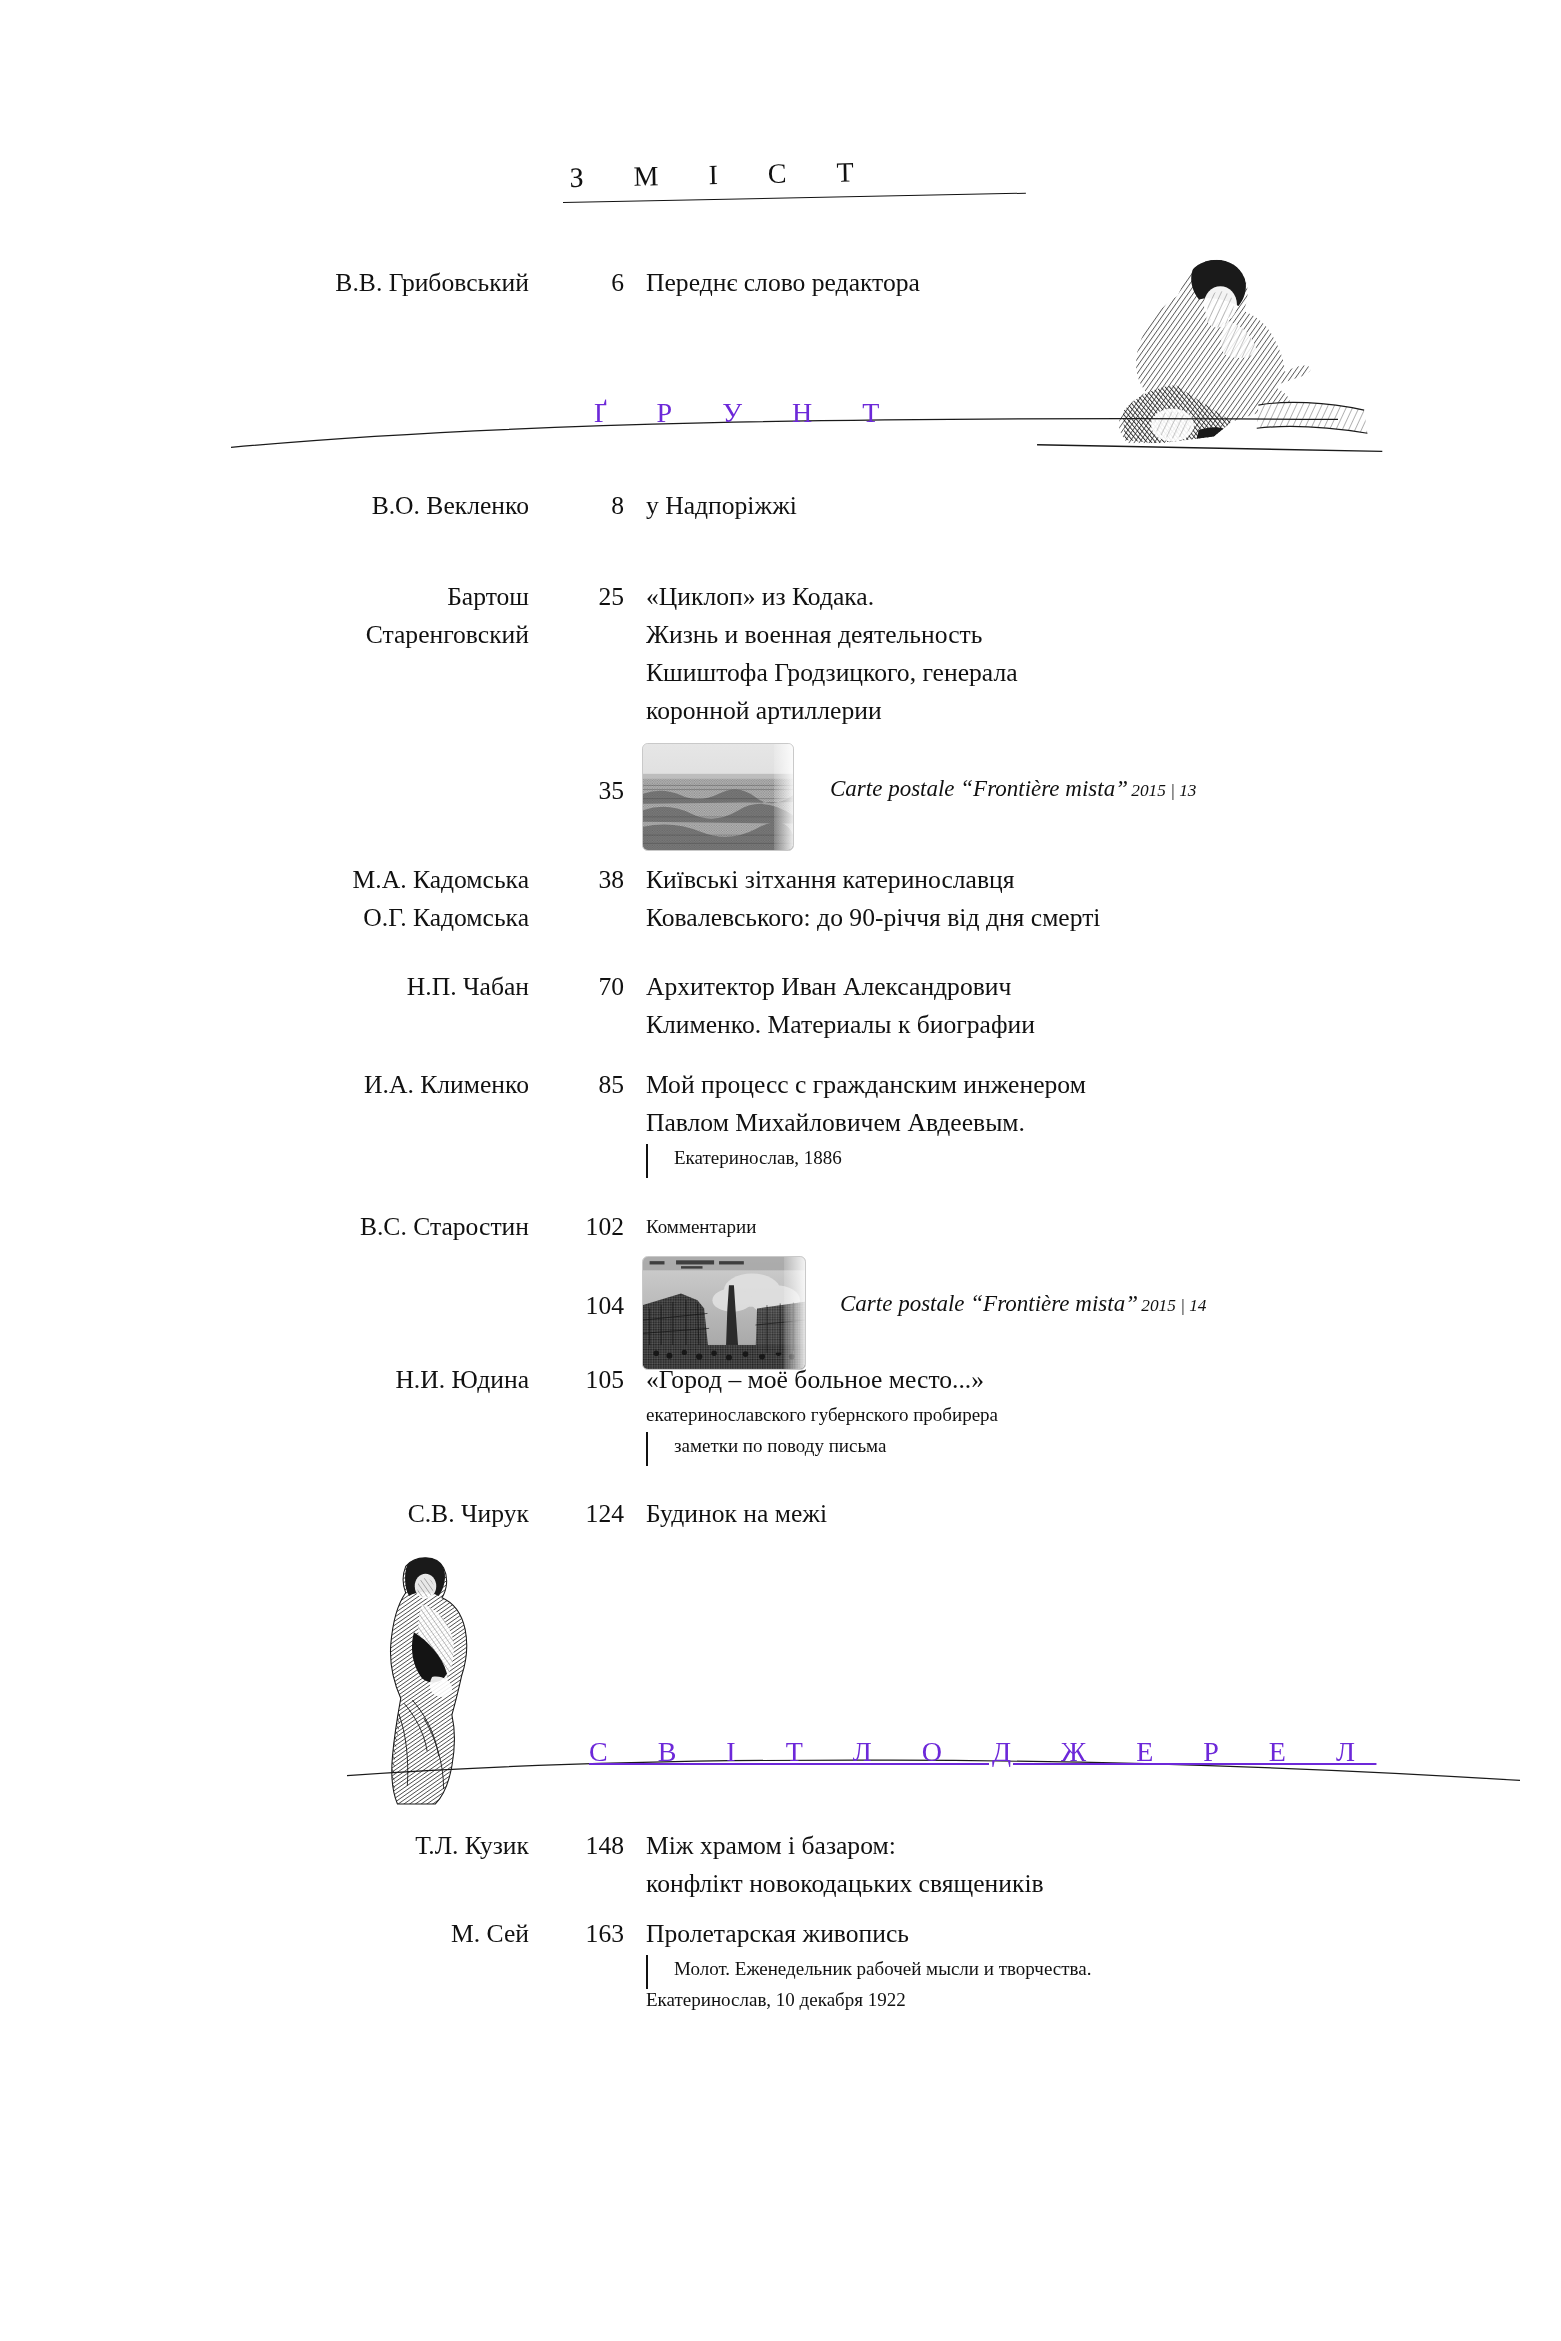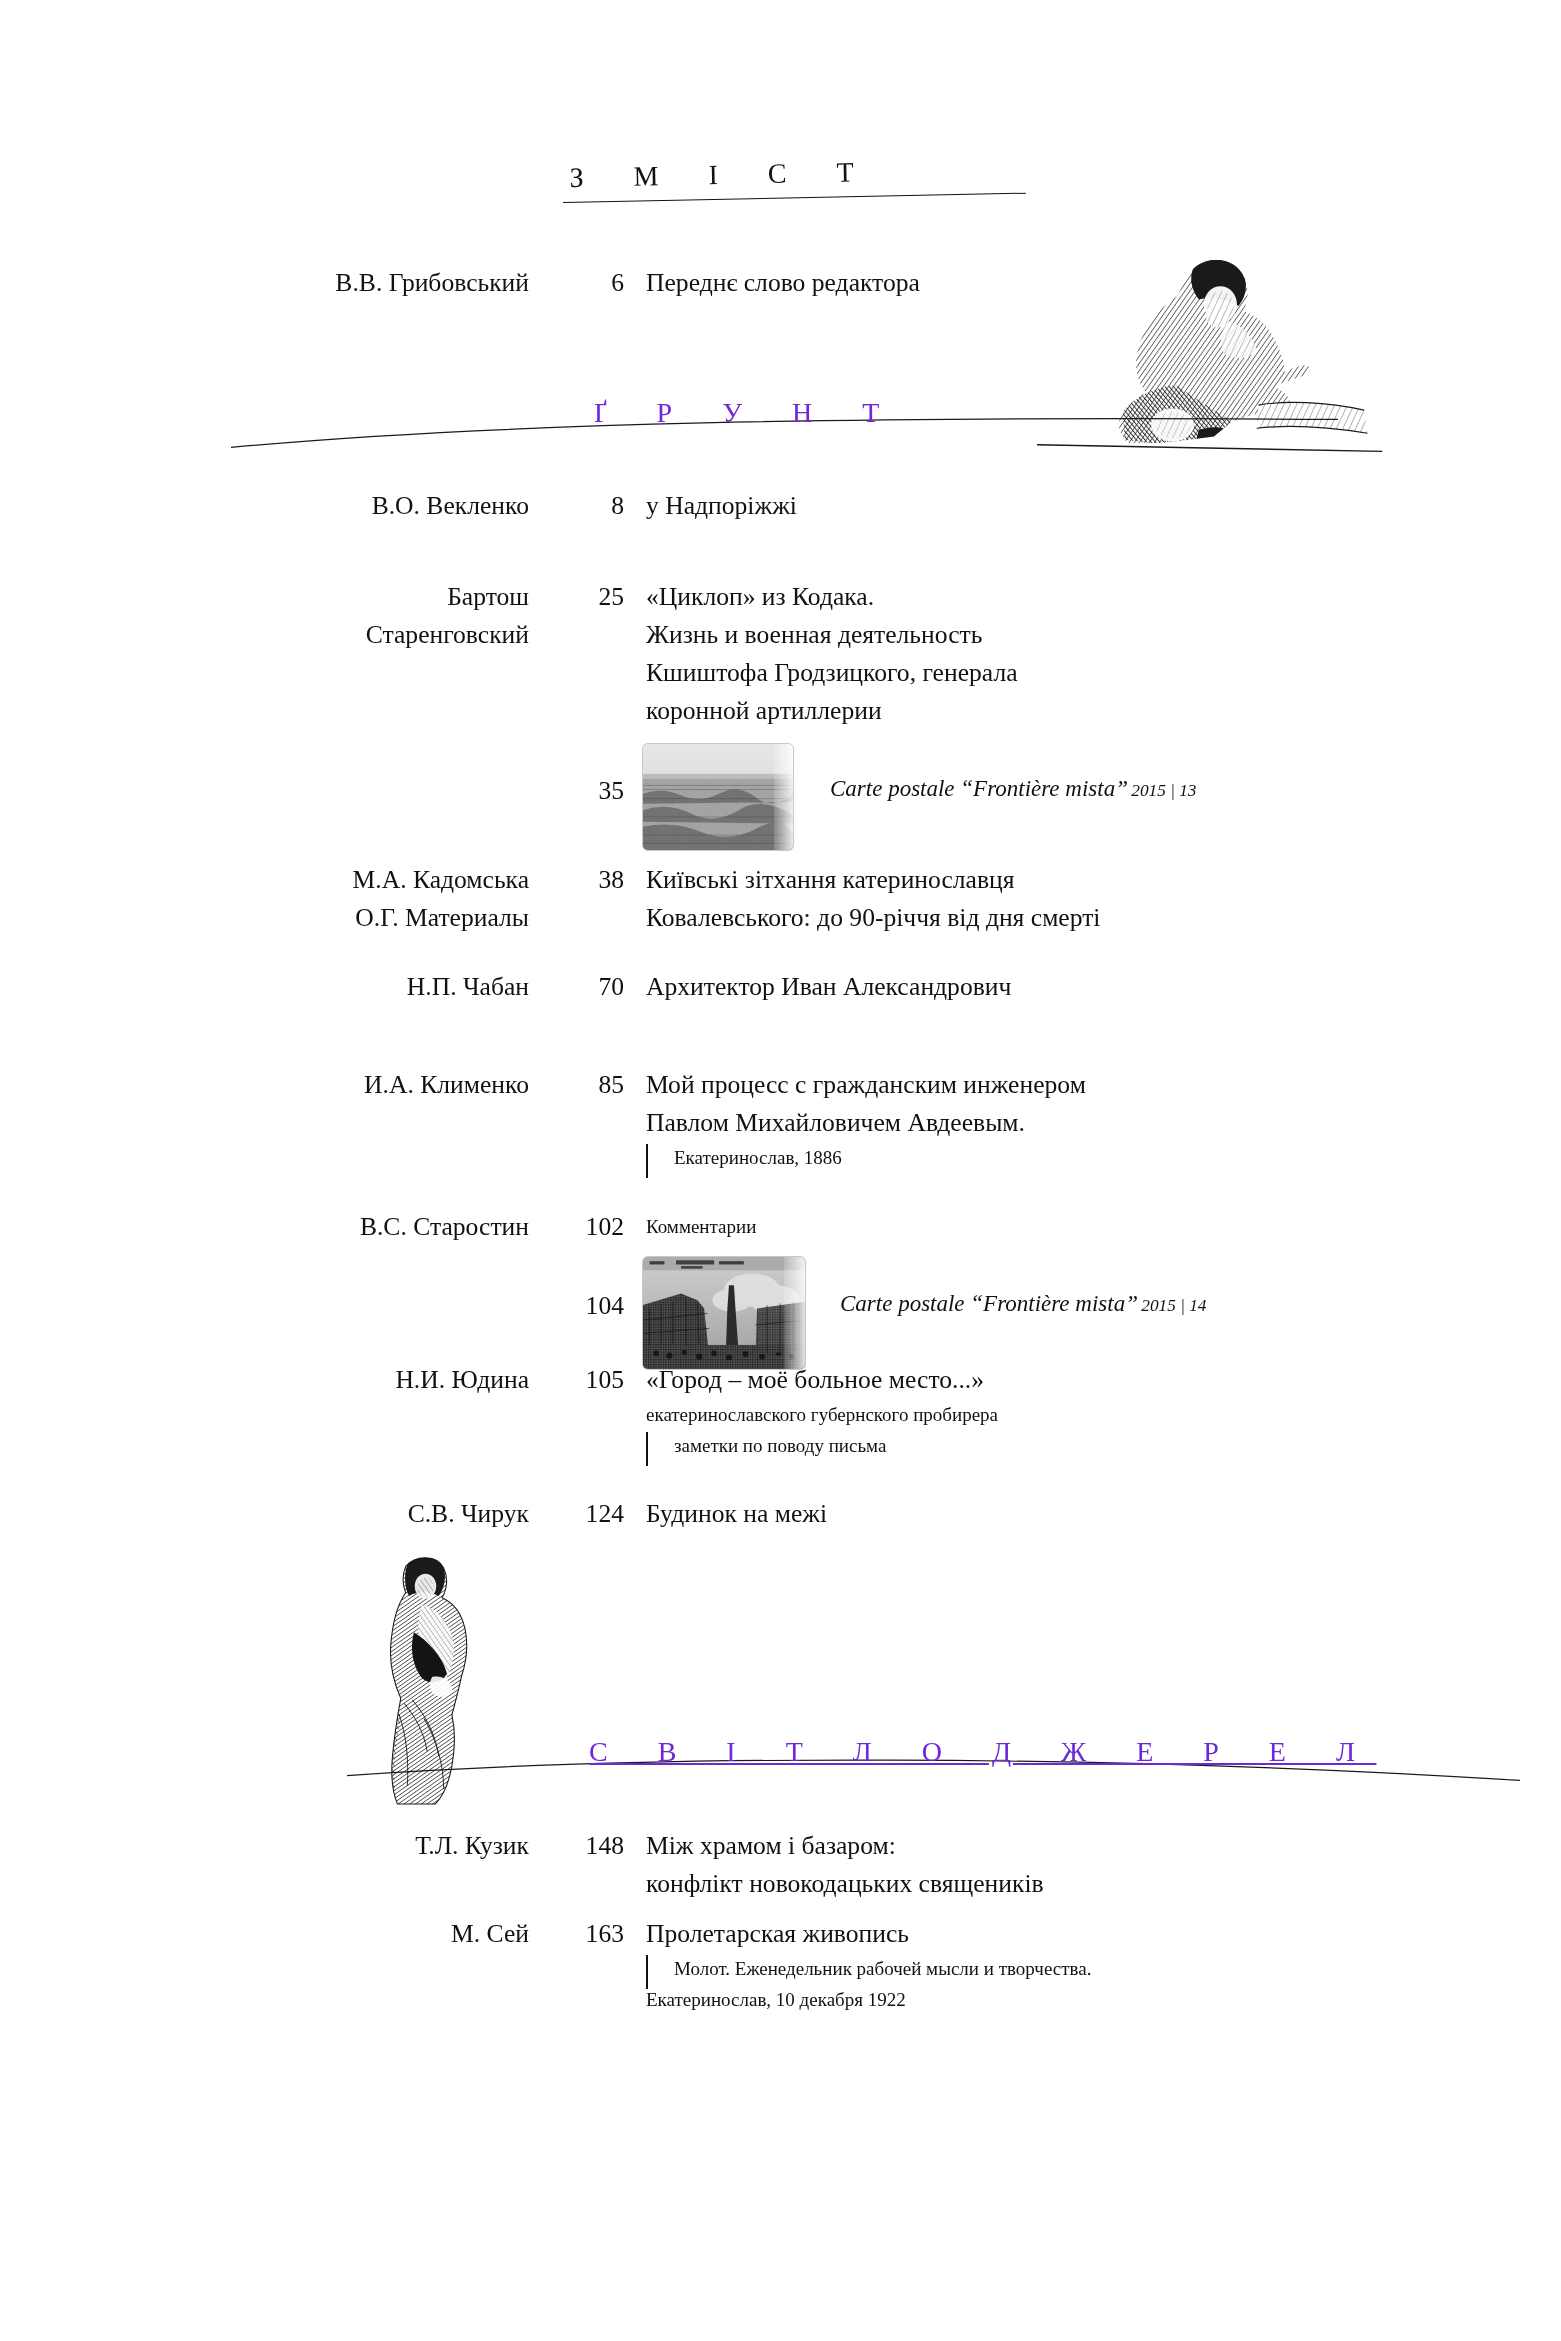--- a/index.html
+++ b/index.html
@@ -342,36 +342,37 @@
       </div>
       <div class="pc-caption" style="left:830px; top:33px;">
         <span class="ttl">Carte postale “Frontière mista”</span>
         <span class="num">2015 | 13</span>
       </div>
     </div>
 
     <div class="entry" style="top:861px;">
       <div class="col-author">
         <span class="line">М.А. Кадомська</span>
-        <span class="line">О.Г. Материалы</span>
+        <span class="line">О.Г. Кадомська</span>
       </div>
       <div class="col-page">38</div>
       <div class="col-title">
         <span class="line">Київські зітхання катеринославця</span>
         <span class="line">Ковалевського: до 90-річчя від дня смерті</span>
       </div>
     </div>
 
     <div class="entry" style="top:968px;">
       <div class="col-author">
         <span class="line">Н.П. Чабан</span>
       </div>
       <div class="col-page">70</div>
       <div class="col-title">
         <span class="line">Архитектор Иван Александрович</span>
+        <span class="line">Клименко. Материалы к биографии</span>
       </div>
     </div>
 
     <div class="entry" style="top:1066px;">
       <div class="col-author">
         <span class="line">И.А. Клименко</span>
       </div>
       <div class="col-page">85</div>
       <div class="col-title">
         <span class="line">Мой процесс с гражданским инженером</span>

